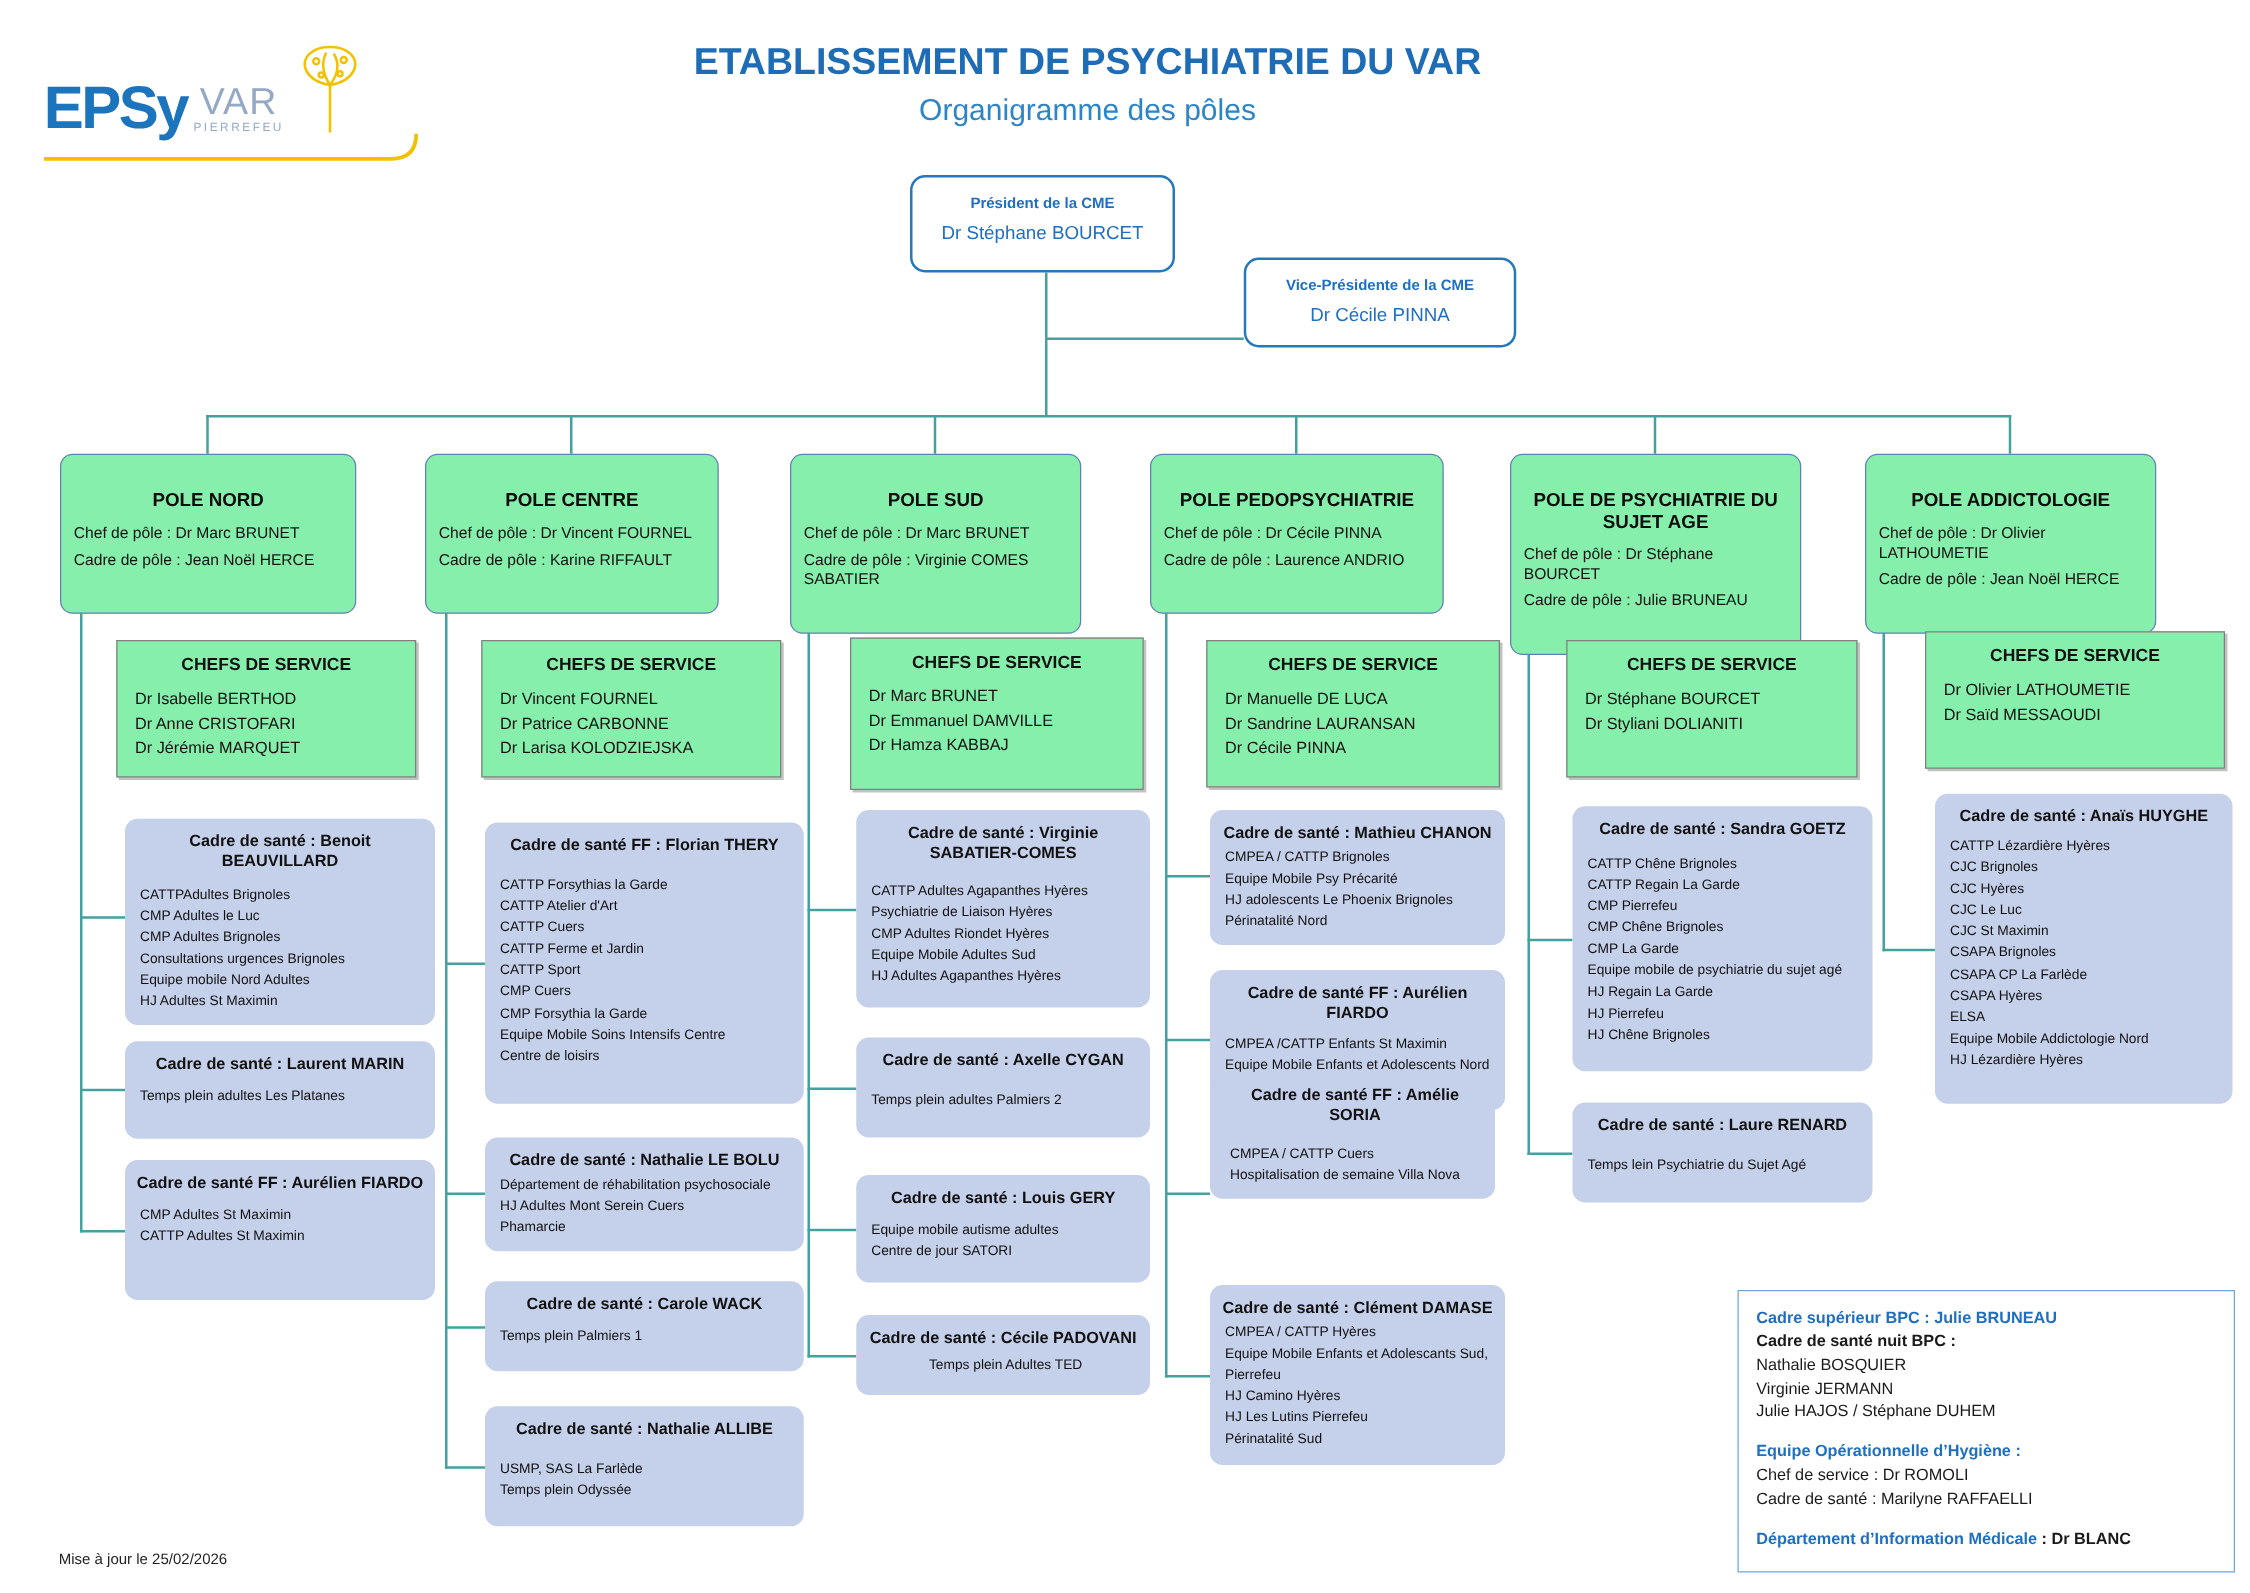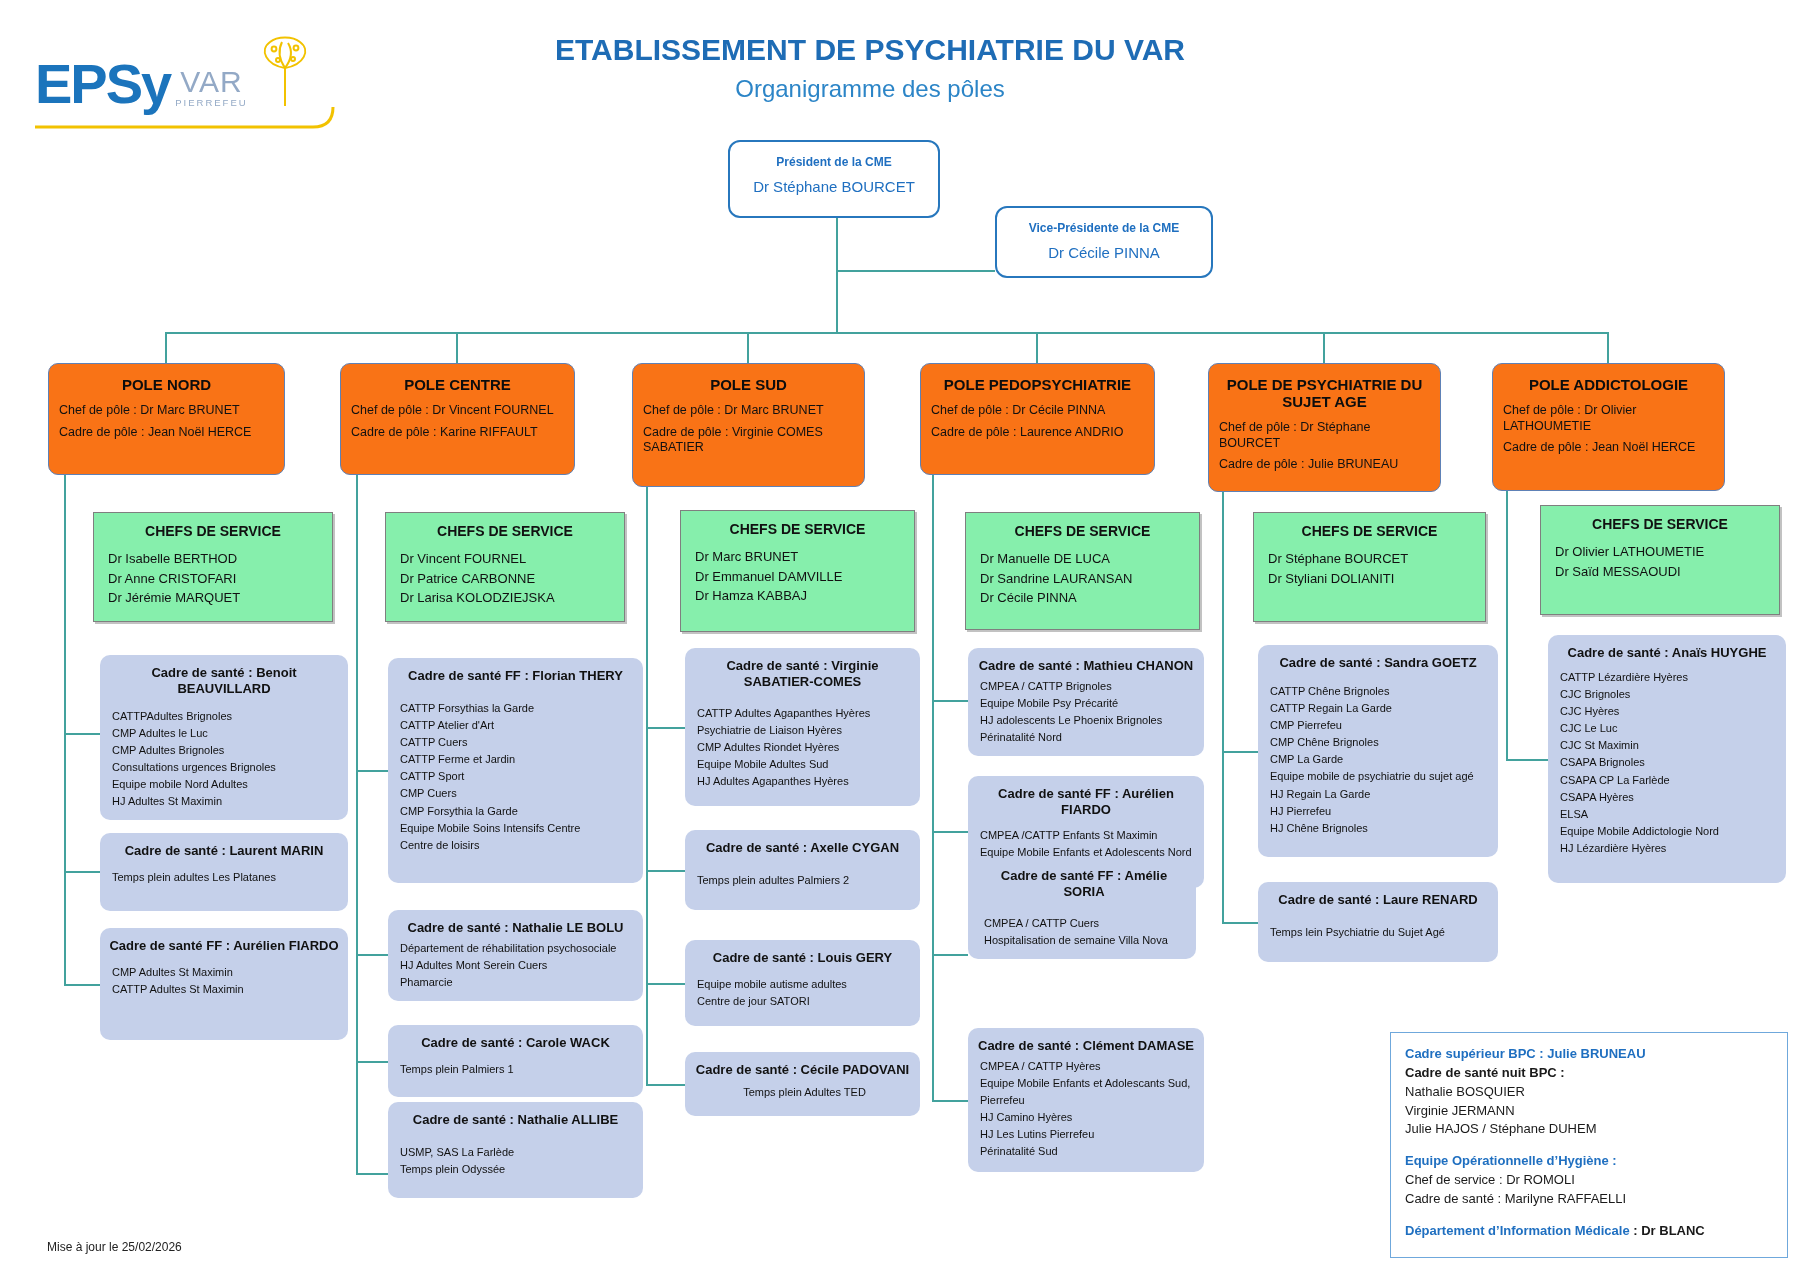--- a/index.html
+++ b/index.html
@@ -5,38 +5,38 @@
   html,body{margin:0;padding:0;background:#ffffff;}
   body{font-family:"Liberation Sans",sans-serif;color:#111;}
   .canvas{position:relative;width:1800px;height:1274px;background:#fff;overflow:hidden;}
 
   
   .tline{position:absolute;background:#43A29D;}
 
   
   .logo{position:absolute;left:35px;top:34px;width:300px;height:96px;}
   .logo-row{display:flex;align-items:flex-end;}
-  .logo-brand{font-size:56px;font-weight:800;color:#1B74BC;line-height:.85;letter-spacing:-2px;}
+  .logo-brand{font-size:48px;font-weight:800;color:#1B74BC;line-height:.85;letter-spacing:-2px;}
   .logo-var-wrap{display:flex;flex-direction:column;margin-left:5px;align-items:center;}
   .logo-var{font-size:30px;color:#93A9C6;line-height:.9;letter-spacing:1px;}
   .logo-city{font-size:9.5px;color:#93A9C6;letter-spacing:2px;margin-top:2px;}
   .logo-underline{position:absolute;left:0;top:70px;}
 
   
   .title-wrap{position:absolute;left:420px;top:33px;width:900px;text-align:center;}
   .main-title{font-size:30px;font-weight:bold;color:#1E6CB5;}
   .sub-title{font-size:24px;color:#2C85C7;margin-top:8px;}
 
   
   .pres-box{position:absolute;background:#fff;border:2px solid #2777BD;border-radius:12px;box-sizing:border-box;text-align:center;color:#1F6FC0;padding-top:13px;}
   .pres-box .ptitle{font-weight:bold;font-size:12px;margin-bottom:9px;}
   .pres-box .pname{font-size:15px;}
 
   
-  .box-blue{position:absolute;background:#f97316;border:1px solid #5e81b6;border-radius:10px;box-sizing:border-box;padding:12px 10px;}
+  .box-blue{position:absolute;background:#86efac;border:1px solid #5e81b6;border-radius:10px;box-sizing:border-box;padding:28px 10px;}
   .box-blue .pole-name{font-weight:bold;font-size:15px;text-align:center;margin-bottom:10px;color:#0d0d0d;}
   .box-blue .li{font-size:12.5px;margin-bottom:6px;line-height:1.25;}
 
   
   .box-yellow{position:absolute;background:#86efac;border:1px solid #7f7f7f;box-sizing:border-box;padding:10px 14px;box-shadow:2px 2px 0 rgba(120,120,120,.45);}
   .box-yellow .chefs-title{font-weight:bold;font-size:14px;text-align:center;margin-bottom:10px;}
   .box-yellow .li{font-size:13px;line-height:1.5;}
 
   
   .box-lav{position:absolute;background:#C5D0EA;border-radius:10px;box-sizing:border-box;padding:10px 8px;}
@@ -214,21 +214,21 @@
         <div class="li">HJ Adultes Mont Serein Cuers</div>
         <div class="li">Phamarcie</div>
       </div>
   </div>
   <div class="box-lav" style="left:388px;top:1025px;width:255px;min-height:72px;">
     <div class="cadre-title">Cadre de santé : Carole WACK</div>
     <div class="items">
         <div class="li">Temps plein Palmiers 1</div>
       </div>
   </div>
-  <div class="box-lav" style="left:388px;top:1102px;width:255px;min-height:96px;">
+  <div class="box-lav" style="left:388px;top:1125px;width:255px;min-height:96px;">
     <div class="cadre-title">Cadre de santé : Nathalie ALLIBE</div>
     <div class="items" style="margin-top:16px;">
         <div class="li">USMP, SAS La Farlède</div>
         <div class="li">Temps plein Odyssée</div>
       </div>
   </div>
 
   <div class="box-blue" style="left:632px;top:363px;width:233px;min-height:124px;">
     <div class="pole-name">POLE SUD</div>
     <div>

